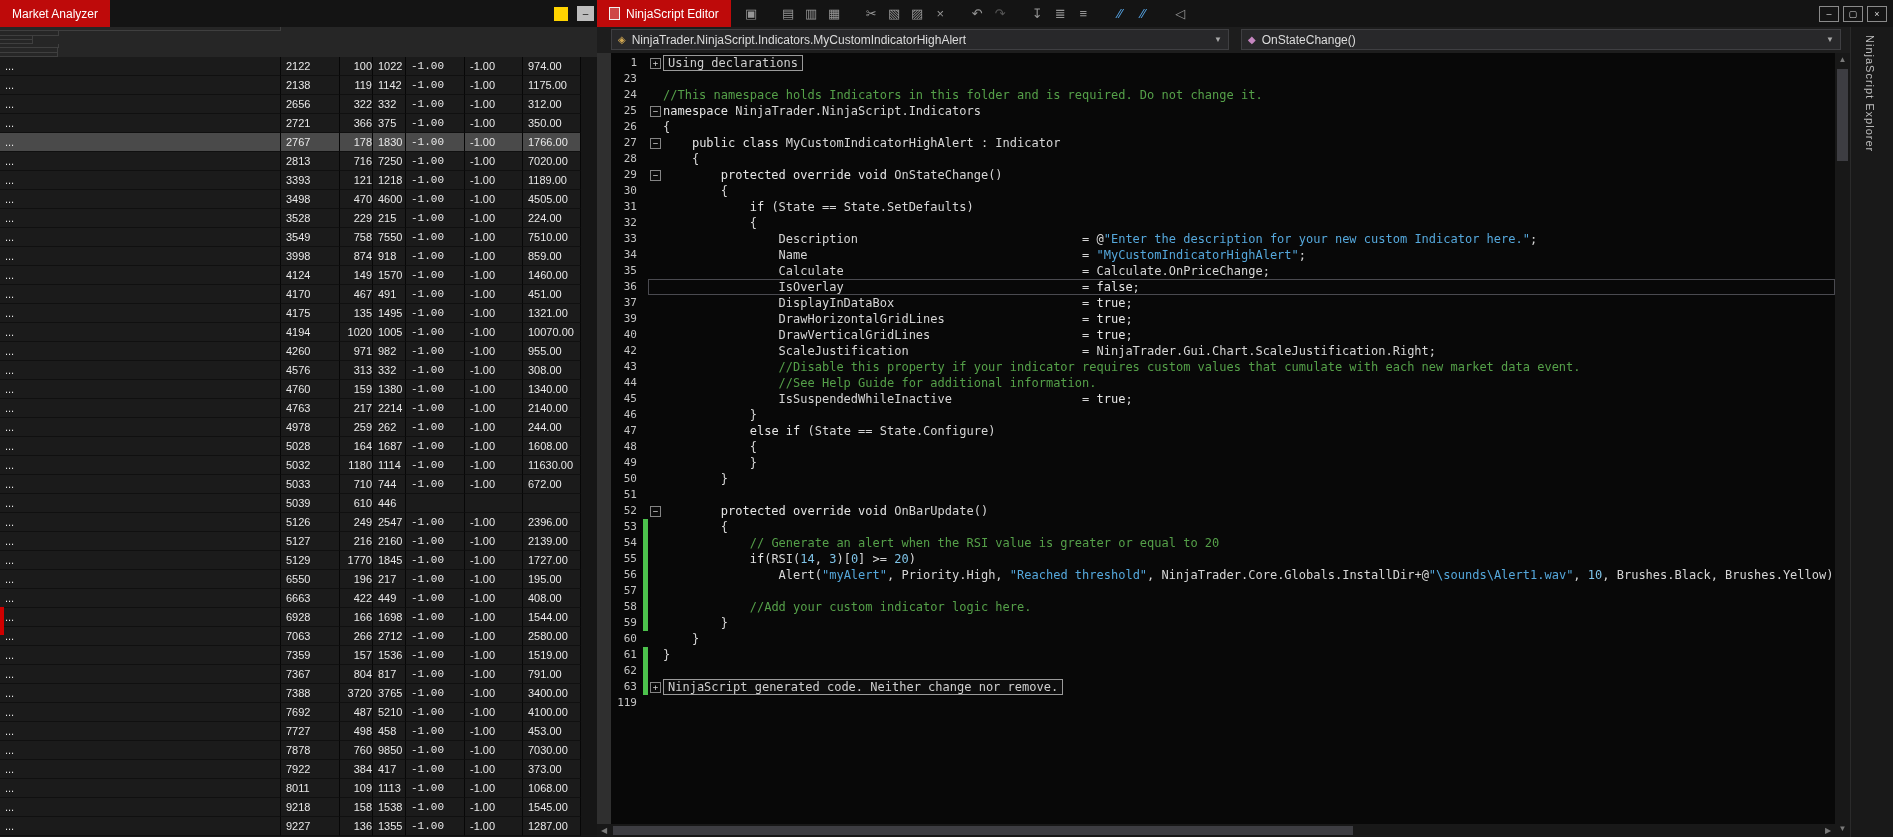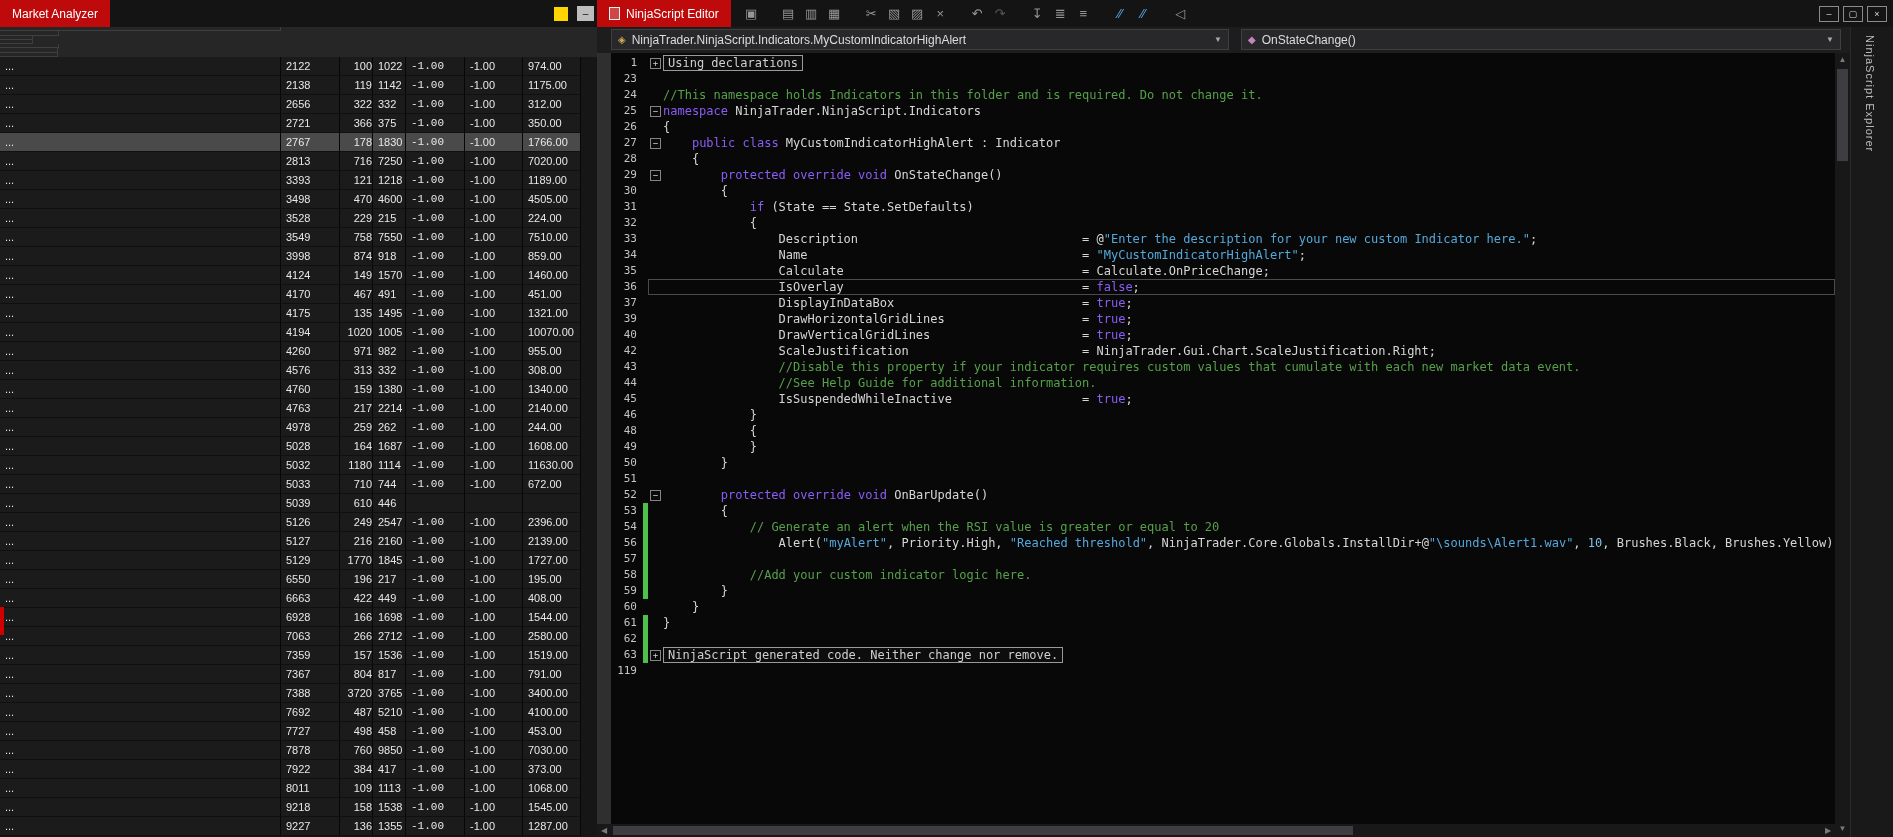--- a/index.html
+++ b/index.html
@@ -49,21 +49,21 @@
   #editor{position:absolute;top:53px;left:0;width:1238px;bottom:13px;background:#080808;overflow:hidden;}
   #bp-margin{position:absolute;left:0;top:0;bottom:0;width:14px;background:#2f2f2f;}
   #code-lines{position:absolute;left:14px;top:2px;right:0;font-family:"DejaVu Sans Mono",monospace;font-size:12px;}
   .cl{display:flex;height:16px;position:relative;}
   .ln{width:32px;text-align:right;padding-right:6px;color:#c4c4c4;font-size:11px;line-height:16px;box-sizing:border-box;flex:none;}
   .chg{width:5px;flex:none;}
   .chg.on{background:#4cc24c;}
   .fold{width:15px;display:flex;align-items:center;justify-content:center;flex:none;}
   .foldbox{width:11px;height:11px;border:1px solid #848484;color:#d0d0d0;font-size:9px;line-height:9px;text-align:center;box-sizing:border-box;background:#0a0a0a;}
   .code{white-space:pre;line-height:16px;color:#d6d6d6;border-radius:6px;}
-  .tk-k{color:#8b5cf6;} .tk-s{color:#55a8dc;} .tk-n{color:#7fc4e8;} .tk-c{color:#55a049;} .tk-w,.tk-p{color:#d6d6d6;}
+  .tk-k{color:#e5e5e5;} .tk-s{color:#55a8dc;} .tk-n{color:#7fc4e8;} .tk-c{color:#55a049;} .tk-w,.tk-p{color:#d6d6d6;}
   .cl.cur::after{content:"";position:absolute;left:37px;right:0;top:0;bottom:0;border:1px solid #4a4a50;pointer-events:none;}
   .boxed{border:1px solid #9a9a9a;padding:0 4px;color:#cfcfcf;background:#0d0d0d;}
   
   #vscroll{position:absolute;top:53px;left:1238px;width:15px;bottom:0;background:#181818;}
   #vscroll .sarrow{position:absolute;left:0;width:15px;height:14px;color:#7a7a7a;font-size:8px;text-align:center;line-height:14px;}
   #vs-up{top:0;} #vs-down{bottom:1px;}
   #vs-thumb{position:absolute;left:2px;right:2px;top:16px;height:92px;background:#3d3d42;}
   #hscroll{position:absolute;left:0;bottom:0;width:1238px;height:13px;background:#181818;}
   #hscroll .sarrow{position:absolute;top:0;height:13px;width:14px;color:#7a7a7a;font-size:8px;text-align:center;line-height:13px;}
   #hs-left{left:0;} #hs-right{right:0;}
@@ -658,20 +658,26 @@
           <span class="fold"></span>
           <span class="code">                <span class="tk-p">IsSuspendedWhileInactive                  </span><span class="tk-w">= </span><span class="tk-k">true</span><span class="tk-w">;</span></span>
         </div>
         <div class="cl">
           <span class="ln">46</span>
           <span class="chg"></span>
           <span class="fold"></span>
           <span class="code">            <span class="tk-w">}</span></span>
         </div>
         <div class="cl">
+          <span class="ln">47</span>
+          <span class="chg"></span>
+          <span class="fold"></span>
+          <span class="code">            <span class="tk-k">else</span><span class="tk-w"> </span><span class="tk-k">if</span><span class="tk-w"> (State == State.Configure)</span></span>
+        </div>
+        <div class="cl">
           <span class="ln">48</span>
           <span class="chg"></span>
           <span class="fold"></span>
           <span class="code">            <span class="tk-w">{</span></span>
         </div>
         <div class="cl">
           <span class="ln">49</span>
           <span class="chg"></span>
           <span class="fold"></span>
           <span class="code">            <span class="tk-w">}</span></span>
@@ -700,20 +706,26 @@
           <span class="ln">53</span>
           <span class="chg on"></span>
           <span class="fold"></span>
           <span class="code">        <span class="tk-w">{</span></span>
         </div>
         <div class="cl">
           <span class="ln">54</span>
           <span class="chg on"></span>
           <span class="fold"></span>
           <span class="code">            <span class="tk-c">// Generate an alert when the RSI value is greater or equal to 20</span></span>
+        </div>
+        <div class="cl">
+          <span class="ln">55</span>
+          <span class="chg on"></span>
+          <span class="fold"></span>
+          <span class="code">            <span class="tk-k">if</span><span class="tk-w">(RSI(</span><span class="tk-n">14</span><span class="tk-w">, </span><span class="tk-n">3</span><span class="tk-w">)[</span><span class="tk-n">0</span><span class="tk-w">] &gt;= </span><span class="tk-n">20</span><span class="tk-w">)</span></span>
         </div>
         <div class="cl">
           <span class="ln">56</span>
           <span class="chg on"></span>
           <span class="fold"></span>
           <span class="code">                <span class="tk-w">Alert(</span><span class="tk-s">"myAlert"</span><span class="tk-w">, Priority.High, </span><span class="tk-s">"Reached threshold"</span><span class="tk-w">, NinjaTrader.Core.Globals.InstallDir+@</span><span class="tk-s">"\sounds\Alert1.wav"</span><span class="tk-w">, </span><span class="tk-n">10</span><span class="tk-w">, Brushes.Black, Brushes.Yellow);</span></span>
         </div>
         <div class="cl">
           <span class="ln">57</span>
           <span class="chg on"></span>

